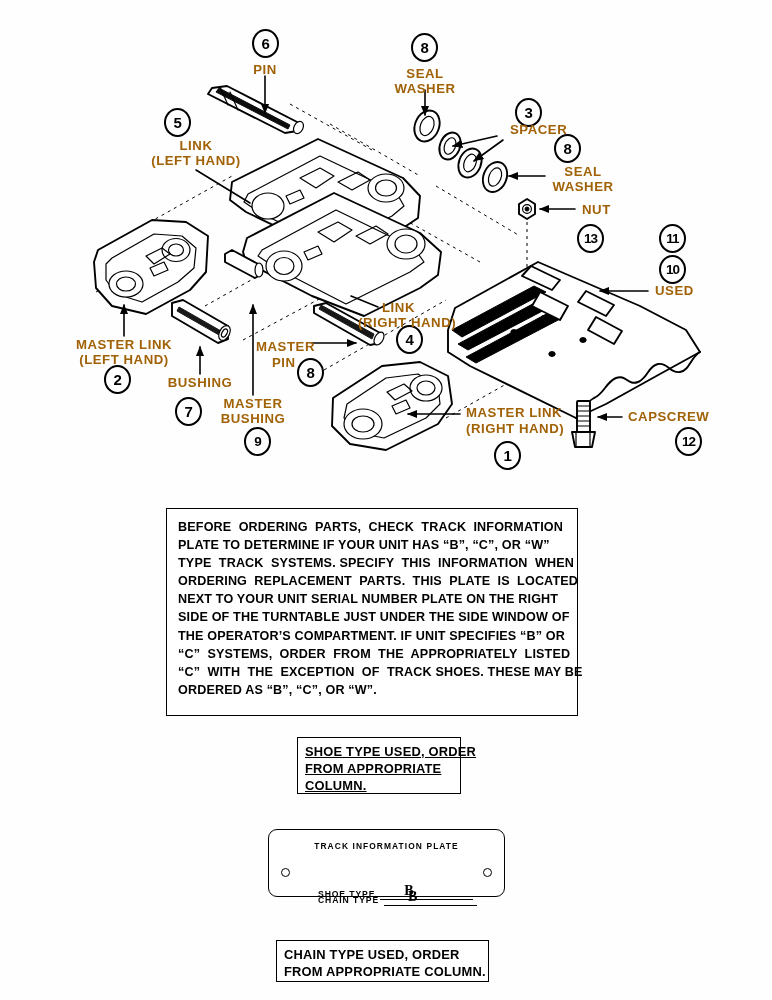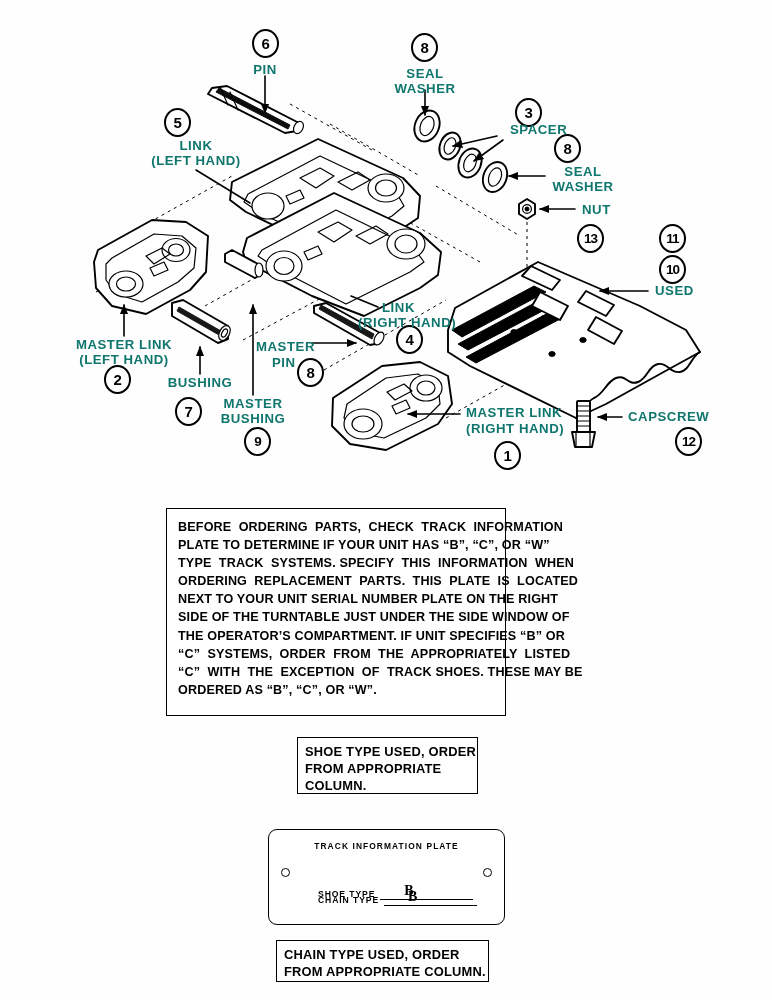--- a/index.html
+++ b/index.html
@@ -49,69 +49,70 @@
 
   
   .dlabel {
     position: absolute;
     font-family: "Liberation Sans", sans-serif;
     font-size: 13.2px;
     font-weight: 700;
     letter-spacing: 0.55px;
     line-height: 16px;
     white-space: pre;
-    color: #0f766e;
+    color: #a16207;
   }
   .dlabel.ctr { text-align: center; transform: translateX(-50%); }
   .dlabel.lft { text-align: left; }
 
   
   .notebox {
     position: absolute;
     border: 1.6px solid #000;
     background: #fff;
     font-family: "Liberation Sans", sans-serif;
     color: #000;
   }
   #note-main {
     left: 166px; top: 508px;
-    width: 340px; height: 208px;
+    width: 412px; height: 208px;
     padding: 9px 9px 6px 11px;
   }
   #note-main .line {
     font-size: 12.6px;
     font-weight: 700;
     line-height: 18.1px;
     letter-spacing: 0.15px;
     white-space: pre;
   }
 
   #note-shoe {
     left: 297px; top: 737px;
-    width: 181px; height: 57px;
+    width: 164px; height: 57px;
     padding: 5px 5px 4px 7px;
+    text-decoration: underline;
   }
   #note-chain {
     left: 276px; top: 940px;
     width: 213px; height: 42px;
     padding: 5px 5px 4px 7px;
   }
   #note-shoe .line, #note-chain .line {
     font-size: 12.9px;
     font-weight: 700;
     line-height: 17.2px;
     letter-spacing: 0.2px;
     white-space: pre;
   }
 
   
   #plate {
     position: absolute;
     left: 268px; top: 829px;
-    width: 237px; height: 96px;
+    width: 237px; height: 68px;
     border: 1.7px solid #000;
     border-radius: 9px;
     background: #fff;
   }
   #plate .plate-title {
     position: absolute;
     left: 0; right: 0; top: 11px;
     text-align: center;
     font-size: 8.4px;
     font-weight: 700;

